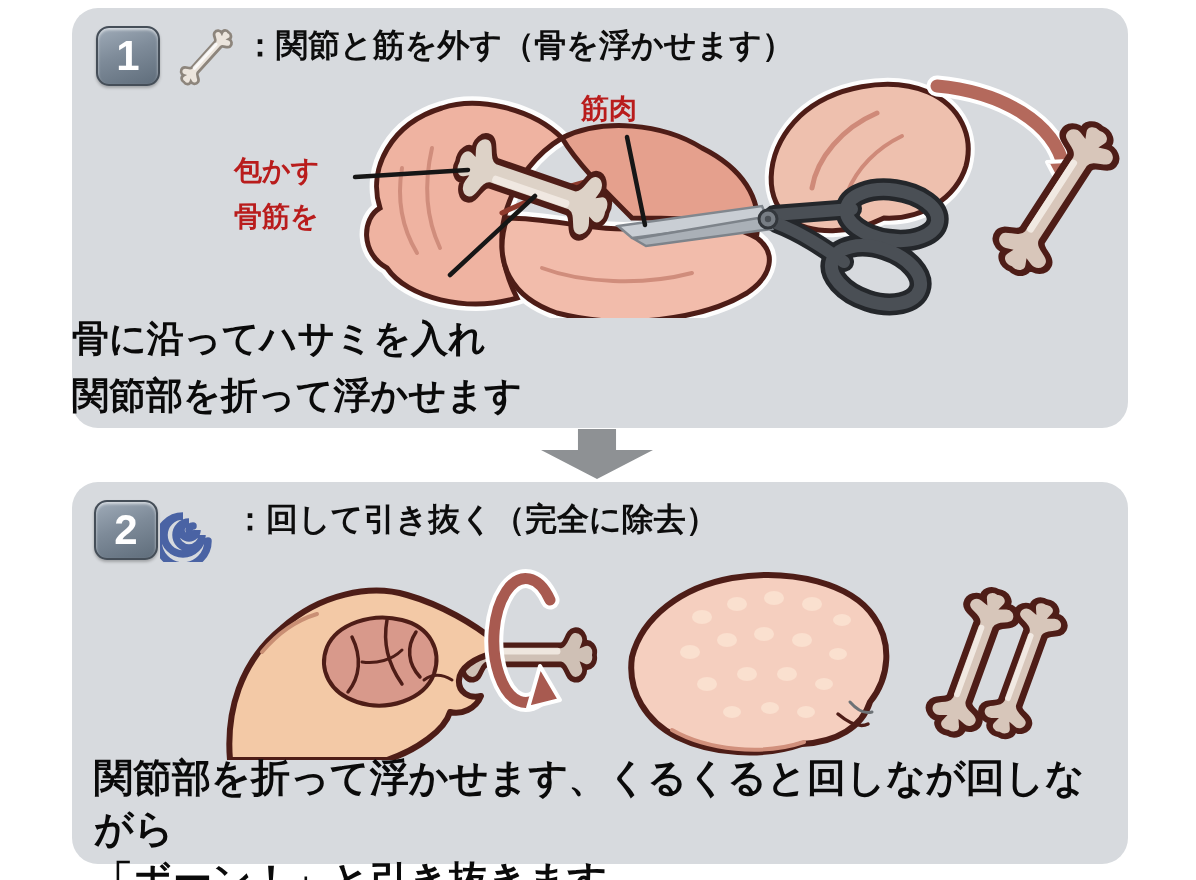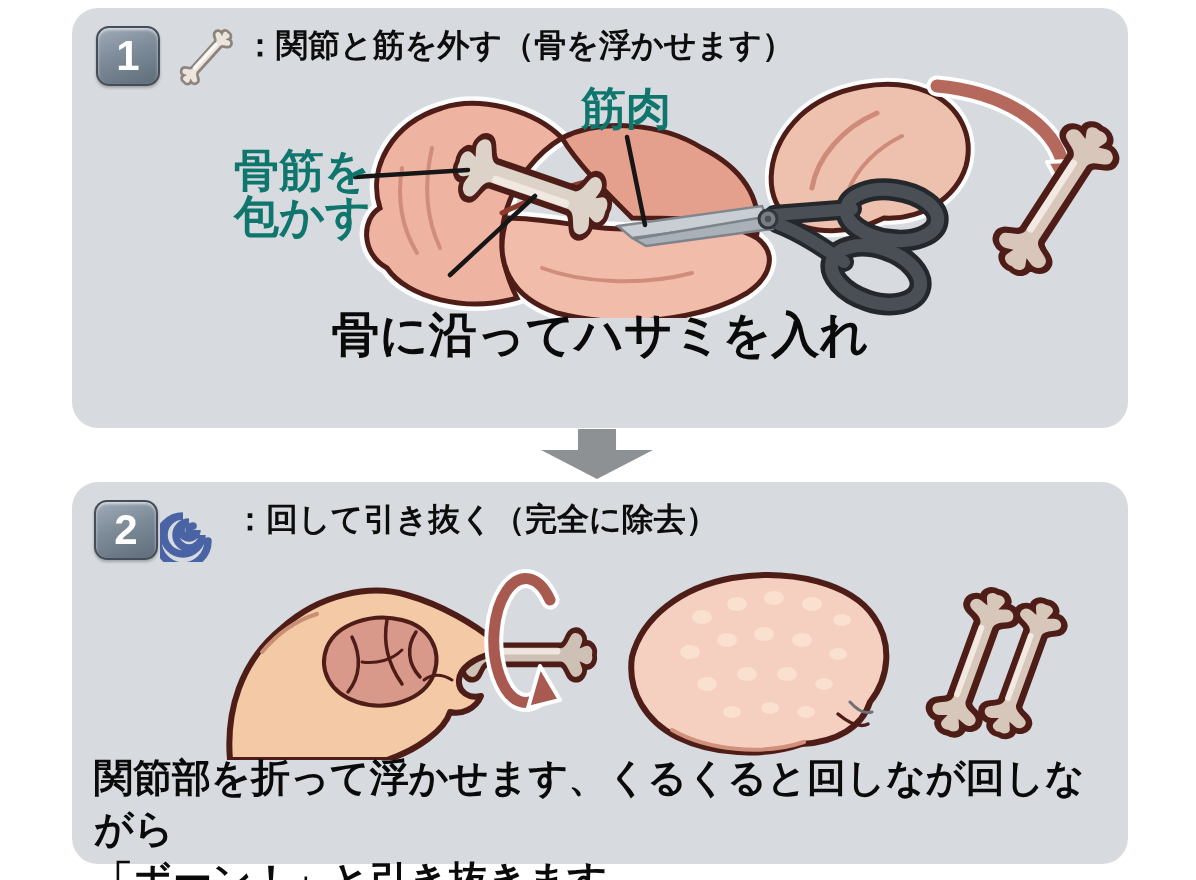--- a/index.html
+++ b/index.html
@@ -23,26 +23,26 @@
     border:2px solid #454e58;
     box-shadow:inset 0 2px 3px rgba(255,255,255,.6),0 2px 3px rgba(0,0,0,.25);
     color:#ffffff;font-size:42px;font-weight:bold;
   }
   .hdr-icon{position:absolute;}
   .hdr-title{
     position:absolute;font-size:32px;font-weight:bold;white-space:nowrap;
     color:#0d0d0d;letter-spacing:0;
   }
   .ill-label{
-    position:absolute;font-size:45px;font-weight:bold;color:#0f766e;
+    position:absolute;font-size:28px;font-weight:bold;color:#b91c1c;
     line-height:46px;white-space:nowrap;
   }
   .caption-center{
-    position:absolute;left:0;top:302px;width:100%;text-align:center;
-    font-size:48px;font-weight:bold;line-height:57px;color:#0a0a0a;font-family:Liberation Mono, monospace;
+    position:absolute;left:0;top:302px;width:100%;
+    font-size:37px;font-weight:bold;line-height:57px;color:#0a0a0a;
   }
   .caption-left{
     position:absolute;left:22px;top:270px;width:1020px;
     font-size:39px;font-weight:bold;line-height:51px;color:#0a0a0a;
   }
   .flow-arrow{
     position:absolute;left:541px;top:429px;width:112px;height:50px;
     background:#8e9194;
     clip-path:polygon(33% 0,67% 0,67% 42%,100% 42%,50% 100%,0 42%,33% 42%);
   }
@@ -127,27 +127,28 @@
     <g stroke="#161616" stroke-width="4.5" stroke-linecap="round">
       <line x1="425" y1="69" x2="443" y2="157"></line>
       <line x1="153" y1="109" x2="266" y2="102"></line>
       <line x1="248" y1="207" x2="333" y2="128"></line>
     </g>
   </svg>
 
   <div class="ill-label" style="left:509px;top:78px;">筋肉</div>
 
   <div class="ill-label" style="left:162px;top:140px;">
+    <div>包かす</div>
     <div>骨筋を</div>
-    <div>包かす</div>
   </div>
 
 
   <div class="caption-center">
     <div>骨に沿ってハサミを入れ</div>
+    <div>関節部を折って浮かせます</div>
   </div>
 </section>
 
 <div class="flow-arrow"></div>
 
 <section class="panel" id="panel2">
 
   <div class="hdr-badge" style="left:22px;top:18px;">2</div>
 
   <svg class="hdr-icon" style="left:88px;top:14px;" width="66" height="66" viewBox="0 0 66 66">

